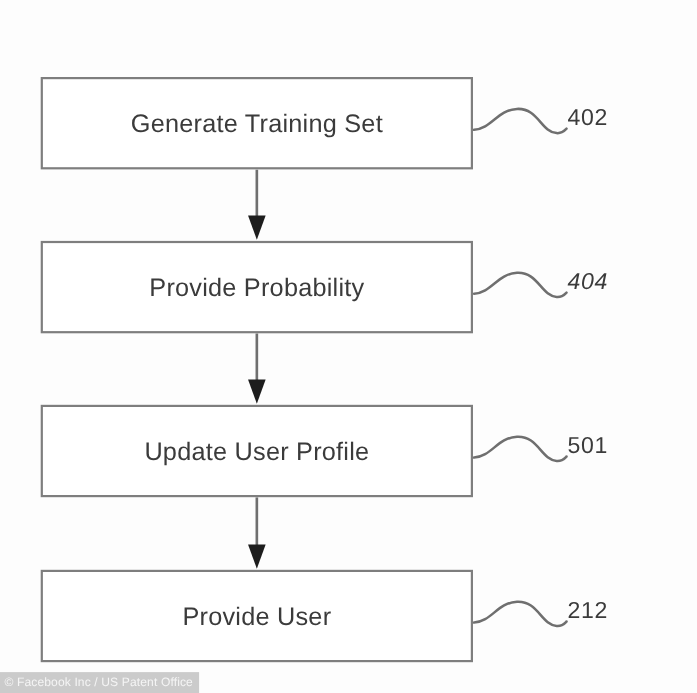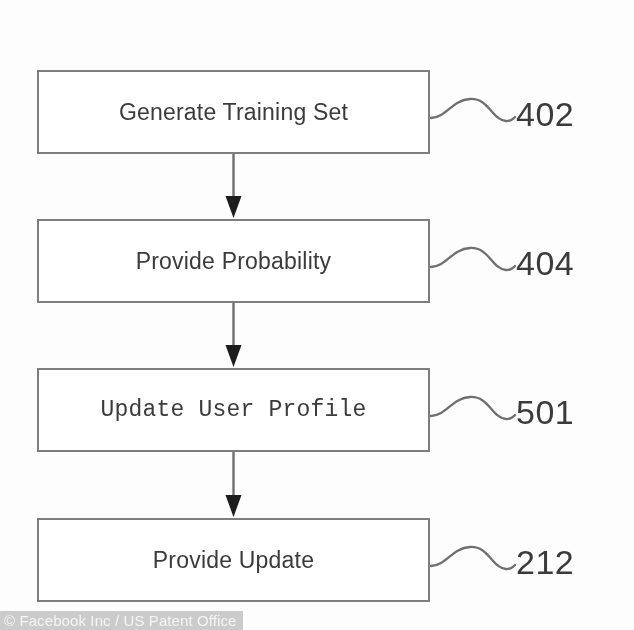--- a/index.html
+++ b/index.html
@@ -50,35 +50,35 @@
   .node-label {
     font-size: 23px;
     color: #3b3b3b;
     letter-spacing: 0.2px;
     white-space: nowrap;
     line-height: 1;
   }
 
   #node-0 { top: 70px; }
   #node-1 { top: 219px; }
-  #node-2 { top: 368px; font-family: Liberation Mono, monospace; }
+  #node-2 { top: 368px; }
   #node-3 { top: 518px; }
 
   
   .ref-num {
     position: absolute;
     left: 516px;
-    font-size: 34px;
+    font-size: 21px;
     color: #3b3b3b;
     letter-spacing: 0.5px;
     line-height: 1;
     filter: blur(0.25px);
   }
   #ref-0 { top: 97px; }
-  #ref-1 { top: 246px; }
+  #ref-1 { top: 246px; font-style: italic; }
   #ref-2 { top: 395px; }
   #ref-3 { top: 545px; }
 
   
   .connectors {
     position: absolute;
     left: 0;
     top: 0;
     width: 634px;
     height: 630px;
@@ -92,21 +92,21 @@
     left: 0;
     top: 611px;
     height: 19px;
     padding: 0 6px 0 4px;
     display: flex;
     align-items: center;
     background: #b9b9b9;
     opacity: 0.72;
   }
   #caption-text {
-    font-size: 15px;
+    font-size: 11px;
     color: #f2f2f2;
     white-space: nowrap;
     letter-spacing: 0.1px;
   }
 </style>
 </head>
 <body>
 
 <div id="figure">
   <div class="stage">
@@ -139,21 +139,21 @@
     <div class="node" id="node-0">
       <span class="node-label">Generate Training Set</span>
     </div>
     <div class="node" id="node-1">
       <span class="node-label">Provide Probability</span>
     </div>
     <div class="node" id="node-2">
       <span class="node-label">Update User Profile</span>
     </div>
     <div class="node" id="node-3">
-      <span class="node-label">Provide Update</span>
+      <span class="node-label">Provide User</span>
     </div>
 
     <div class="ref-num" id="ref-0">402</div>
     <div class="ref-num" id="ref-1">404</div>
     <div class="ref-num" id="ref-2">501</div>
     <div class="ref-num" id="ref-3">212</div>
 
     <div id="caption-bar">
       <span id="caption-text">© Facebook Inc / US Patent Office</span>
     </div>

